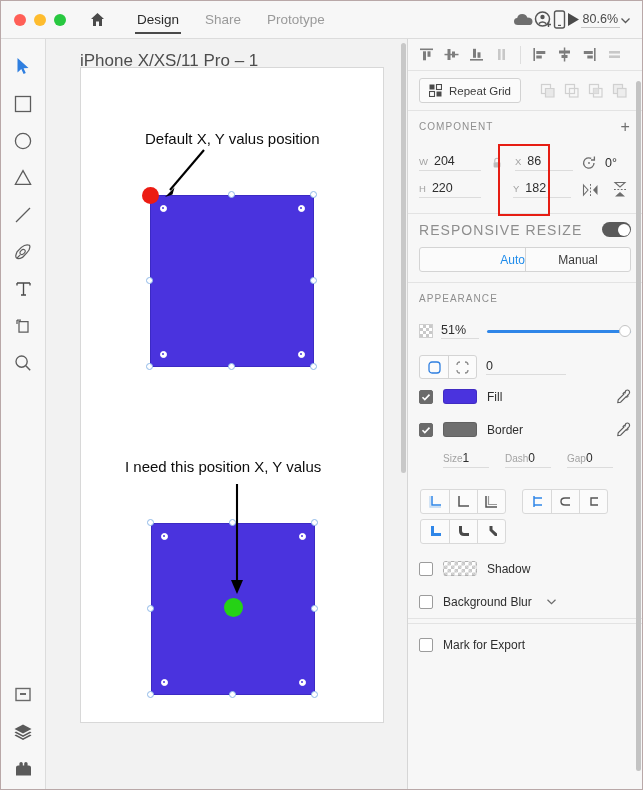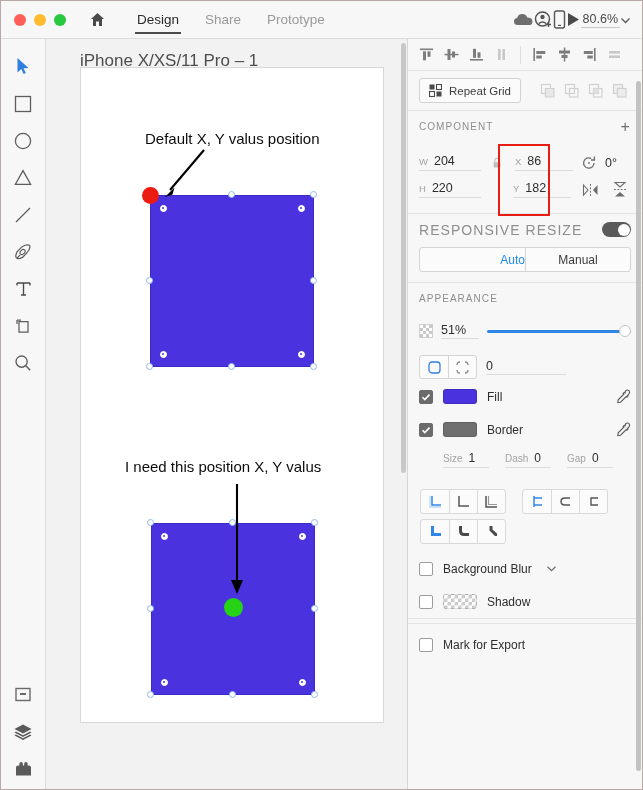--- a/index.html
+++ b/index.html
@@ -369,21 +369,21 @@
   .prop-label { font-size: 12px; color: #2e2e2e; }
   .eyedrop { margin-left: auto; color: #5d5d5d; }
   .chev-sm { color: #6b6b6b; margin-left: 4px; }
 
   .border-sub {
     display: flex; align-items: center;
     padding-left: 24px;
     gap: 16px;
     height: 26px;
   }
-  .subfield { display: flex; align-items: baseline; gap: 6px; border-bottom: 1px solid #dcdcdc; padding-bottom: 2px; min-width: 46px; }
+  .subfield { display: flex; align-items: baseline; border-bottom: 1px solid #dcdcdc; padding-bottom: 2px; min-width: 46px; }
   .subfield .lbl { font-size: 10px; color: #a3a3a3; }
   .subfield .val { font-size: 12px; color: #2e2e2e; }
 
   .joins { padding: 4px 0 6px 0; }
   .joins-row { display: flex; align-items: center; gap: 16px; margin-top: 5px; padding-left: 12px; }
   .join-group { display: flex; border: 1px solid #d9d9d9; border-radius: 3px; overflow: hidden; background: #fbfbfb; }
   .join-btn {
     width: 28px; height: 23px;
     display: flex; align-items: center; justify-content: center;
     color: #555;
@@ -1010,35 +1010,35 @@
                     </svg>
                 </span>
               </div>
             </div>
           </div>
         </div>
 
         <div class="bottom-sect sect-divider">
           <div class="prop-row">
             <div class="cbx"></div>
+            <div class="swatch checker" style="background-image:
+                   linear-gradient(45deg,#c9c9c9 25%,transparent 25%,transparent 75%,#c9c9c9 75%),
+                   linear-gradient(45deg,#c9c9c9 25%,transparent 25%,transparent 75%,#c9c9c9 75%);
+                   background-color:#fff;"></div>
+            <span class="prop-label">Shadow</span>
+          </div>
+          <div class="prop-row">
+            <div class="cbx"></div>
             <span class="prop-label">Background Blur</span>
             <span class="chev-sm">
               <svg width="11" height="11" viewBox="0 0 11 11">
                   <path d="M1.5 3.8 L5.5 7.6 L9.5 3.8" fill="none" stroke="#6b6b6b" stroke-width="1.2"></path>
                 </svg>
             </span>
           </div>
-          <div class="prop-row">
-            <div class="cbx"></div>
-            <div class="swatch checker" style="background-image:
-                   linear-gradient(45deg,#c9c9c9 25%,transparent 25%,transparent 75%,#c9c9c9 75%),
-                   linear-gradient(45deg,#c9c9c9 25%,transparent 25%,transparent 75%,#c9c9c9 75%);
-                   background-color:#fff;"></div>
-            <span class="prop-label">Shadow</span>
-          </div>
         </div>
 
         <div class="export-sect">
           <div class="prop-row">
             <div class="cbx"></div>
             <span class="prop-label">Mark for Export</span>
           </div>
         </div>
 
       </div>

